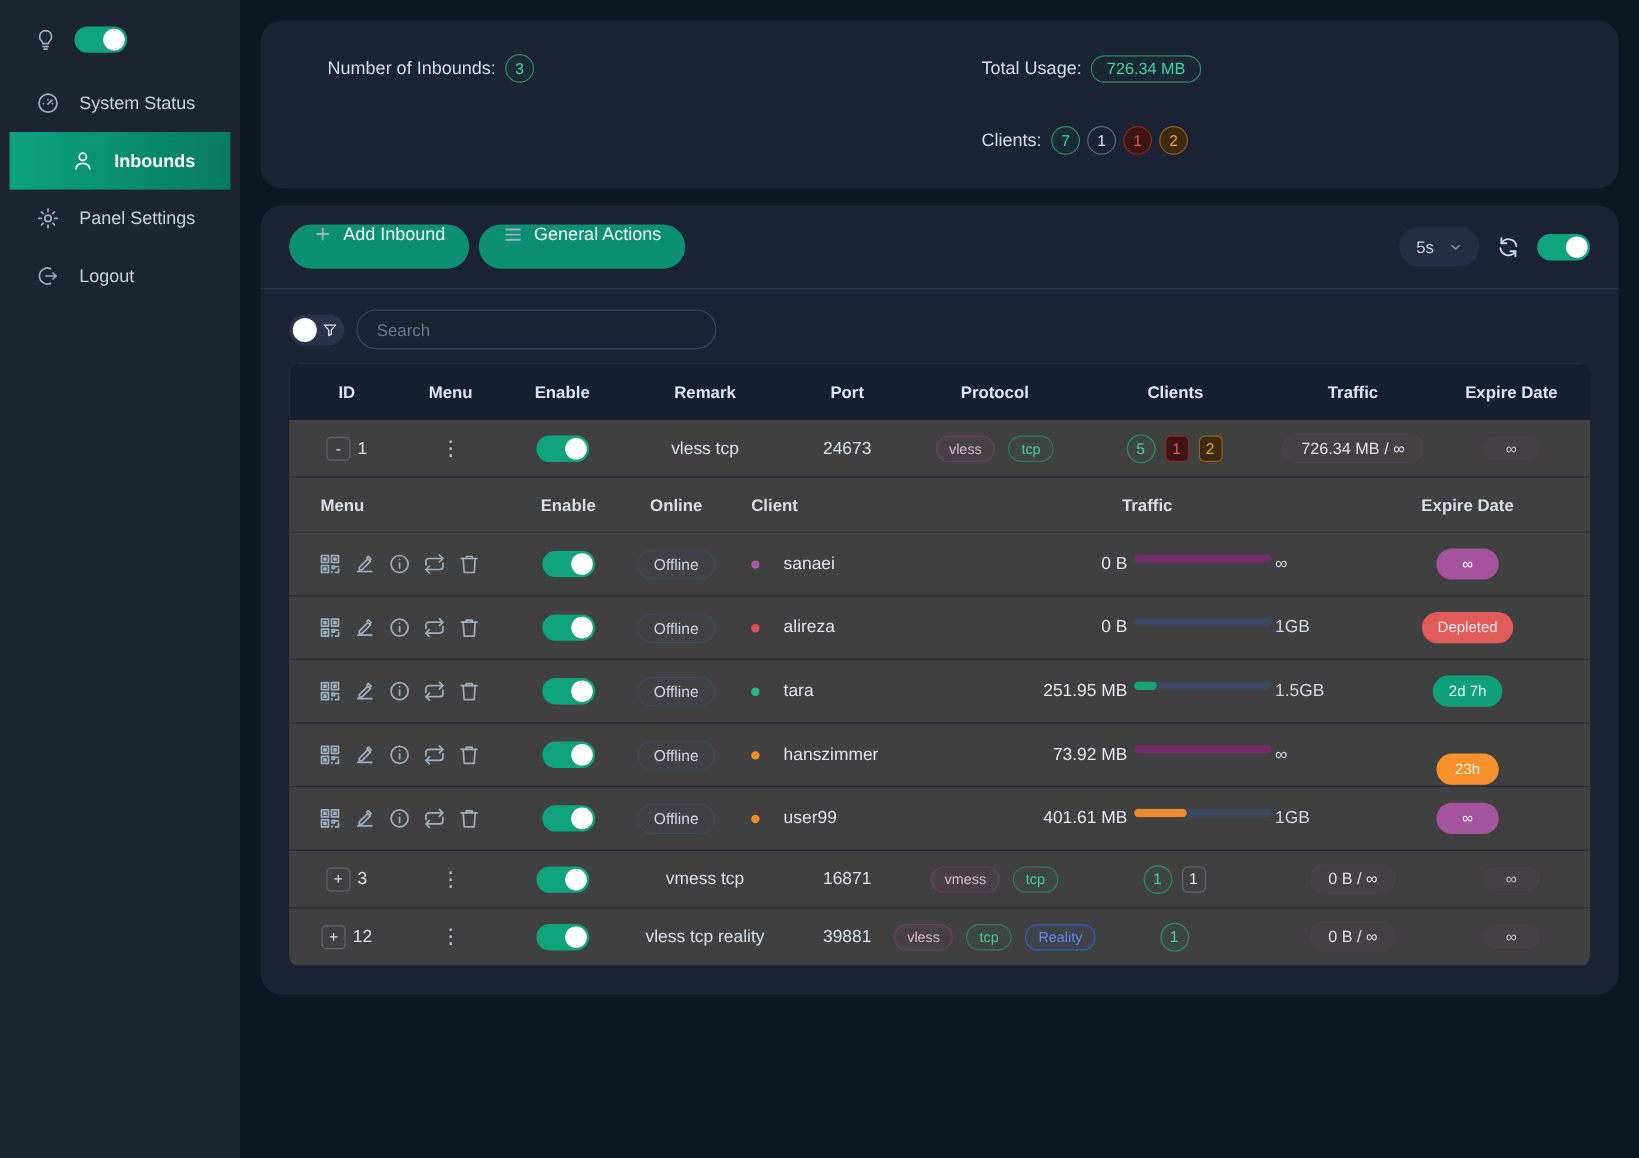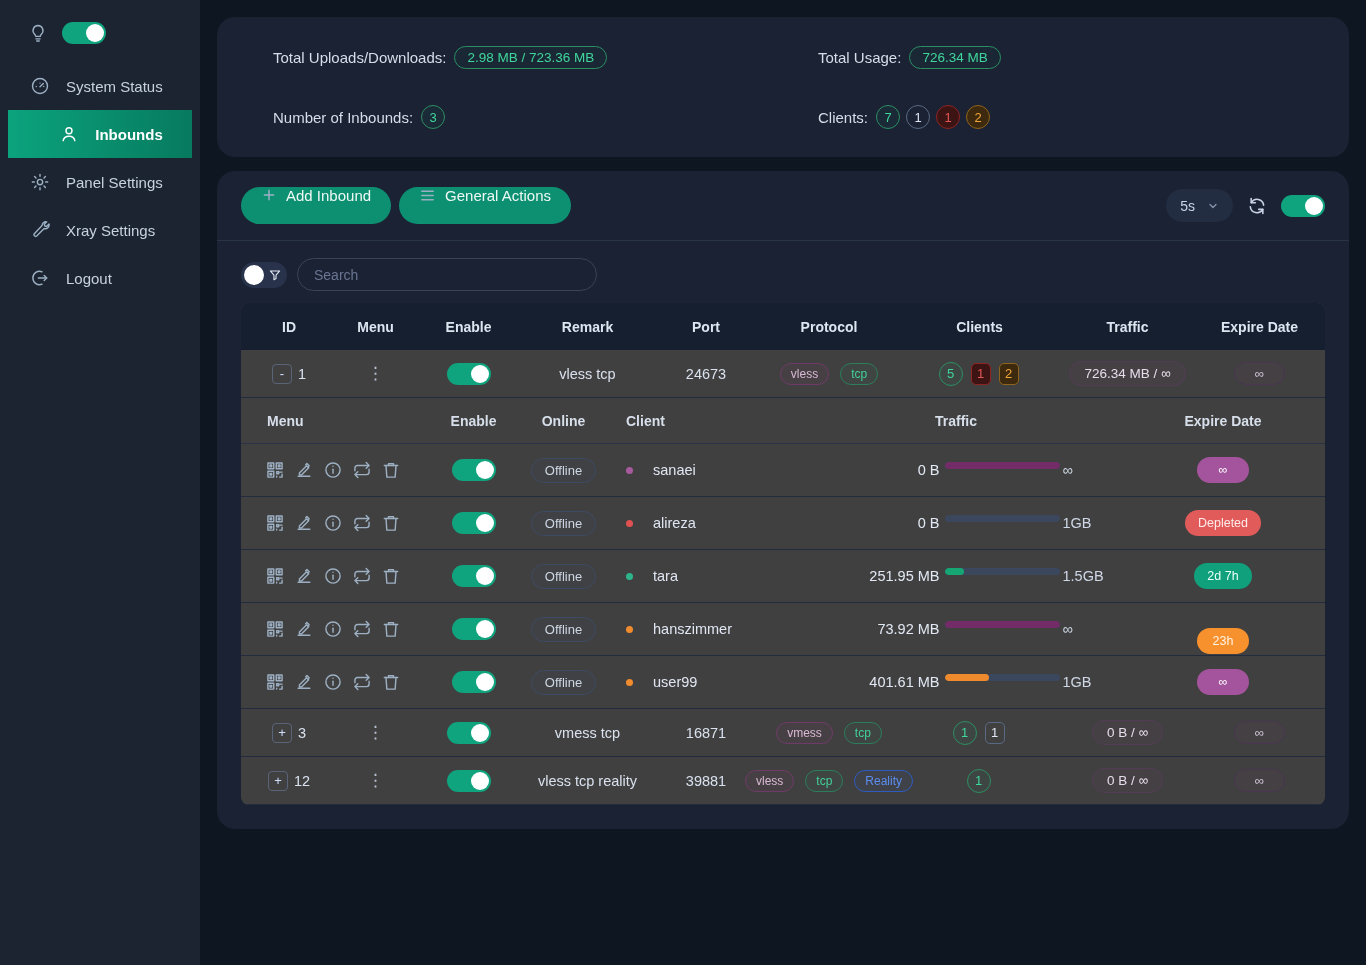--- a/index.html
+++ b/index.html
@@ -206,46 +206,34 @@
             <svg width="20" height="20" viewBox="0 0 24 24" fill="none" stroke="currentColor" stroke-width="1.7" stroke-linecap="round" stroke-linejoin="round">
               <circle cx="12" cy="12" r="3.2"></circle>
               <path d="M12 2.8v2.4M12 18.8v2.4M2.8 12h2.4M18.8 12h2.4M5.5 5.5l1.7 1.7M16.8 16.8l1.7 1.7M18.5 5.5l-1.7 1.7M7.2 16.8l-1.7 1.7"></path>
             </svg>
           </span>
           <span>Panel Settings</span>
         </div>
         <div class="nav-item">
           <span class="icon">
             <svg width="20" height="20" viewBox="0 0 24 24" fill="none" stroke="currentColor" stroke-width="1.7" stroke-linecap="round" stroke-linejoin="round">
-              <path d="M14.5 6.5a4.5 4.5 0 0 1 5.6-4.3l-3 3 .7 2 2 .7 3-3a4.5 4.5 0 0 1-5.8 5.3L8 19.2a2 2 0 0 1-2.8-2.8z"></path>
-            </svg>
-          </span>
-          <span>Xray Settings</span>
-        </div>
-        <div class="nav-item">
-          <span class="icon">
-            <svg width="20" height="20" viewBox="0 0 24 24" fill="none" stroke="currentColor" stroke-width="1.7" stroke-linecap="round" stroke-linejoin="round">
               <path d="M14.5 4.6a8 8 0 1 0 0 14.8"></path>
               <path d="M10 12h10"></path>
               <path d="M17 9l3 3-3 3"></path>
             </svg>
           </span>
           <span>Logout</span>
         </div>
       </nav>
   </div>
 
   <div class="main">
 
     <div class="card stats-card">
       <div class="stats-col left">
-        <div class="stat-row">
-          <span>Total Uploads/Downloads:</span>
-          <span class="pill-green">2.98 MB / 723.36 MB</span>
-        </div>
         <div class="stat-row">
           <span>Number of Inbounds:</span>
           <span class="circ b-green">3</span>
         </div>
       </div>
       <div class="stats-col">
         <div class="stat-row">
           <span>Total Usage:</span>
           <span class="pill-green">726.34 MB</span>
         </div>

